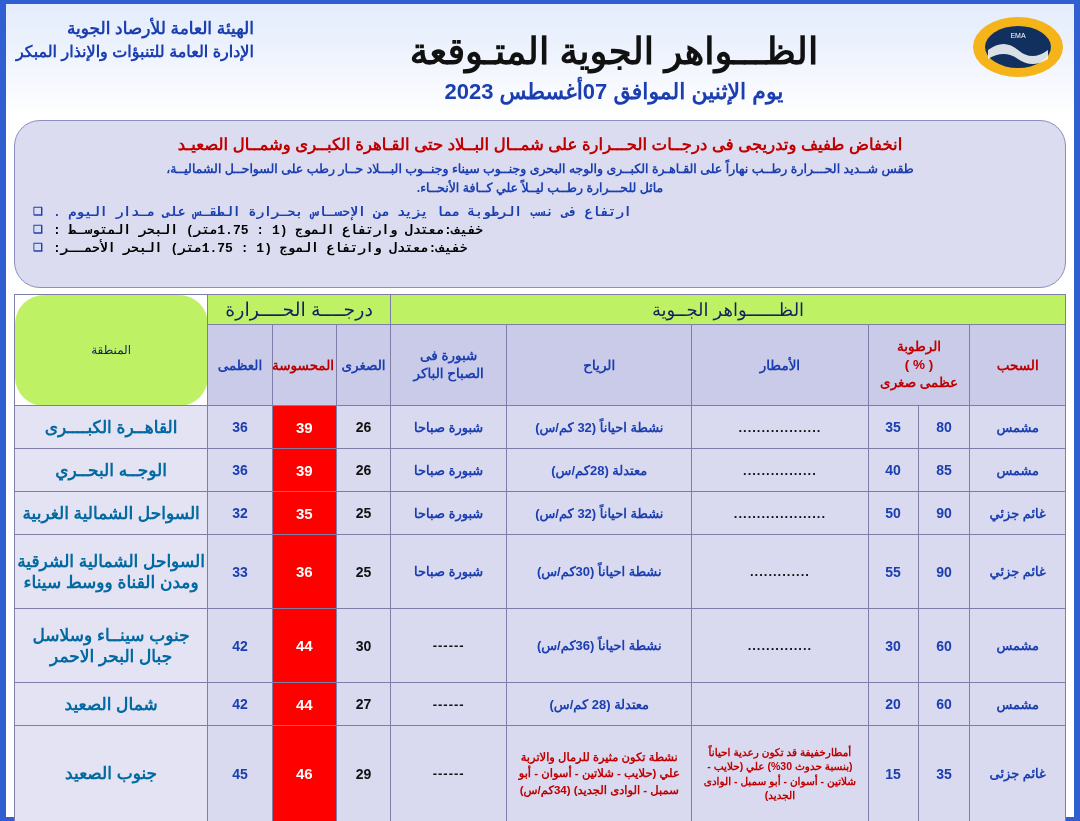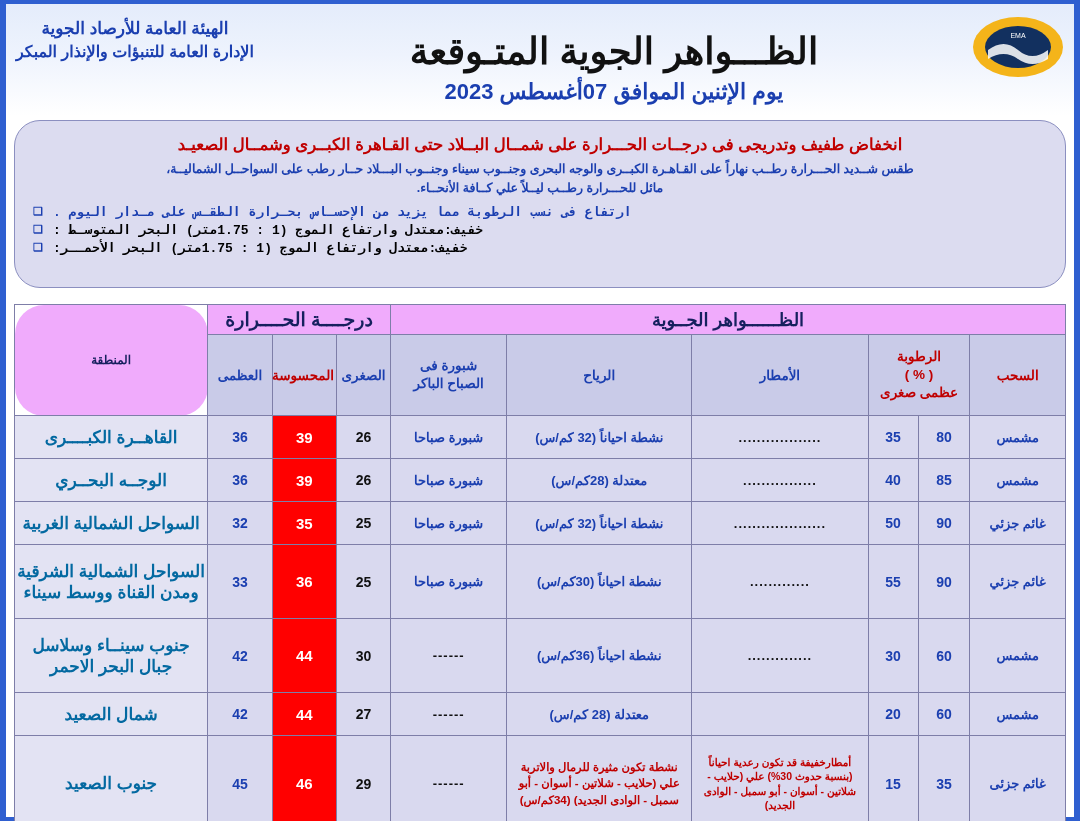--- a/index.html
+++ b/index.html
@@ -29,21 +29,21 @@
   .header {
     position: relative;
     height: 112px;
     background: linear-gradient(180deg, #e4ecfb 0%, #eef3fd 45%, #ffffff 100%);
     display: flex;
     align-items: flex-start;
     padding: 6px 10px 0 10px;
     box-sizing: border-box;
   }
   .org-block {
-    text-align: center;
+    text-align: right;
     line-height: 1.35;
     margin-right: 6px;
     margin-top: 8px;
   }
   .org-line1 {
     color: #1b3fb0;
     font-size: 17px;
     font-weight: bold;
   }
   .org-line2 {
@@ -73,21 +73,21 @@
     height: 62px;
     margin-left: 4px;
     margin-top: 6px;
     position: relative;
     flex: 0 0 auto;
   }
   .logo svg { display:block; }
 
   
   .summary {
-    margin: 4px 8px 16px 8px;
+    margin: 4px 8px 6px 8px;
     border: 1px solid #8b8fc0;
     border-radius: 26px;
     background: #dcdcf0;
     padding: 10px 18px 8px 18px;
     box-sizing: border-box;
     height: 168px;
   }
   .sum-head {
     text-align: center;
     color: #c00000;
@@ -131,23 +131,23 @@
     table-layout: fixed;
     font-size: 13px;
   }
   table.wx td, table.wx th {
     border: 1px solid #7e7ea8;
     text-align: center;
     vertical-align: middle;
     padding: 3px 2px;
   }
   .hdr-band {
-    background: #f0abfc;
+    background: #bef264;
     color: #16205e;
-    font-weight: bold;
+    font-weight: normal;
   }
   .hdr-big {
     font-size: 18px;
     letter-spacing: 2px;
   }
   .hdr-temp {
     font-size: 19px;
     color: #16205e;
   }
   .hdr-region {

